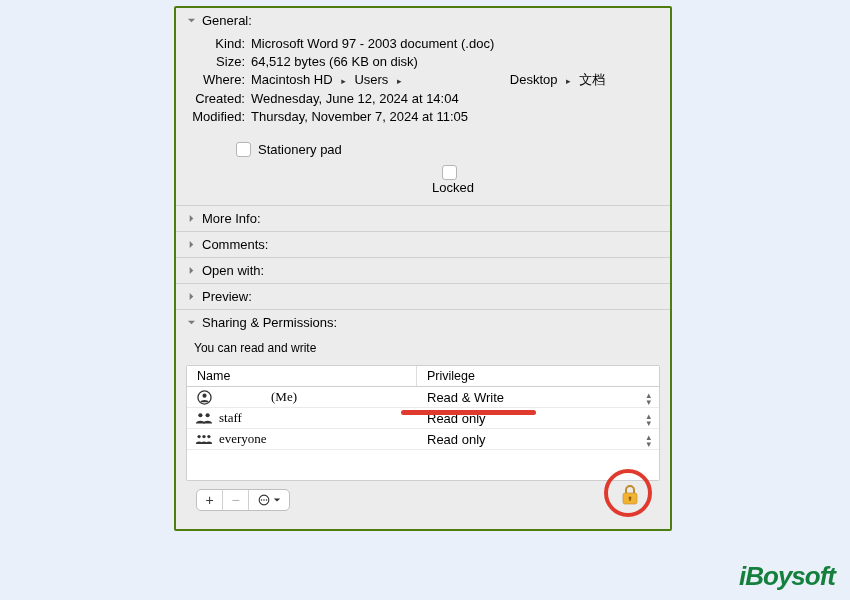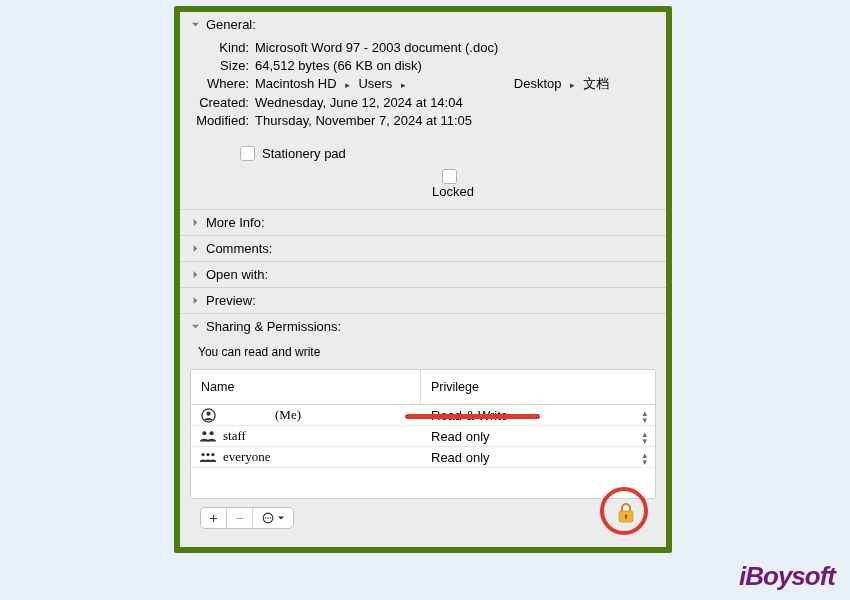--- a/index.html
+++ b/index.html
@@ -12,21 +12,21 @@
     height: 600px;
     overflow: hidden;
     position: relative;
   }
   .panel {
     position: absolute;
     left: 174px;
     top: 6px;
     width: 498px;
     background: #ececec;
-    border: 6px solid #4d7c0f;
+    border: 2px solid #4d7c0f;
     border-radius: 2px;
   }
   .section-header {
     display: flex;
     align-items: center;
     padding: 5px 10px;
     border-top: 1px solid #d0d0d0;
   }
   .section-header:first-child { border-top: none; }
   .disclosure {
@@ -72,21 +72,21 @@
     background: #fff;
     border: 1px solid #cfcfcf;
     border-radius: 2px;
   }
   .perm-head {
     display: flex;
     border-bottom: 1px solid #cfcfcf;
     background: #fff;
   }
   .perm-head .col {
-    padding: 10px 10px;
+    padding: 3px 10px;
     font-size: 12.5px;
     border-right: 1px solid #dcdcdc;
   }
   .perm-head .col:last-child { border-right: none; }
   .col-name { width: 230px; }
   .col-priv { flex: 1; }
   .perm-row {
     display: flex;
     align-items: center;
     border-bottom: 1px solid #eaeaea;
@@ -178,21 +178,21 @@
     justify-content:center;
   }
   .watermark {
     position: absolute;
     right: 15px;
     bottom: 8px;
     font-family: Arial, sans-serif;
     font-weight: 900;
     font-size: 26px;
     font-style: italic;
-    color: #701a75;
+    color: #15803d;
     letter-spacing: -1px;
   }
 </style>
 </head>
 <body>
 
 <div class="panel">
 
   <div class="section-header">
     <span class="disclosure">

